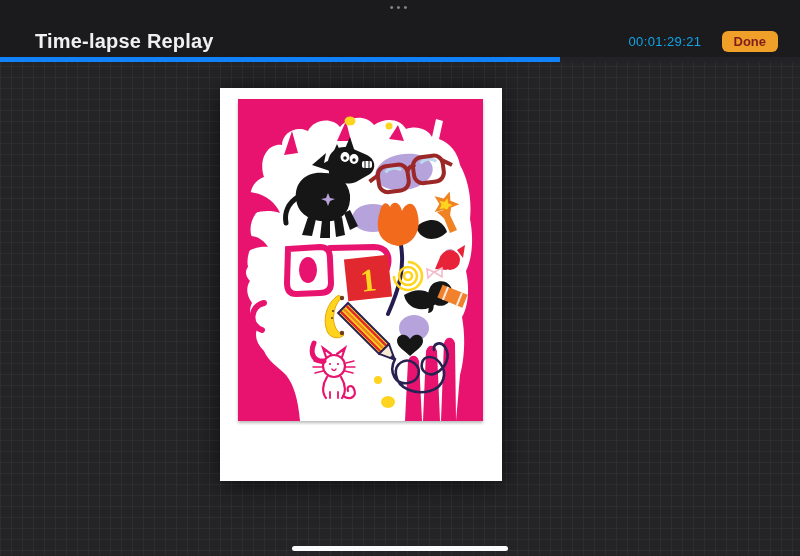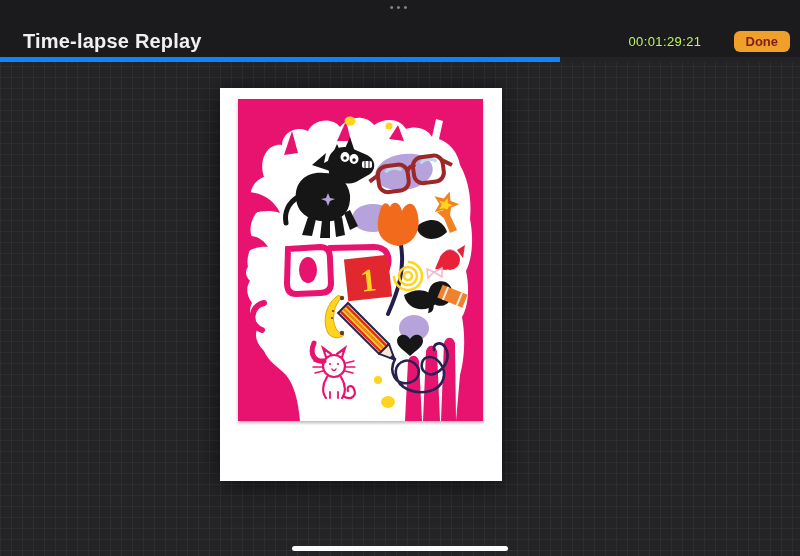--- a/index.html
+++ b/index.html
@@ -17,24 +17,24 @@
     background-image:
       linear-gradient(rgba(255,255,255,0.04) 1px, transparent 1px),
       linear-gradient(90deg, rgba(255,255,255,0.04) 1px, transparent 1px);
     background-size:11px 11px;
   }
   .header{position:absolute;top:0;left:0;right:0;height:62px;background:var(--header-bg);}
   .sys-dots{
     position:absolute;top:1px;left:50%;transform:translateX(-50%);
     color:#86868a;font-size:11px;letter-spacing:3px;line-height:12px;user-select:none;
   }
-  .header-row{position:absolute;left:0;right:0;top:26px;height:30px;display:flex;align-items:center;padding:0 10px;}
+  .header-row{position:absolute;left:0;right:0;top:26px;height:30px;display:flex;align-items:center;padding:0 22px;}
   .title{color:#F0F0F2;font-size:20px;font-weight:bold;margin-left:13px;letter-spacing:.2px;}
   .spacer{flex:1;}
-  .timecode{color:#bef264;font-size:13px;margin-right:32px;letter-spacing:.4px;font-variant-numeric:tabular-nums;}
+  .timecode{color:#0ea5e9;font-size:13px;margin-right:20px;letter-spacing:.4px;font-variant-numeric:tabular-nums;}
   .done-btn{
     background:var(--done-orange);color:#7f1d1d;font-size:13px;font-weight:bold;
     border:none;border-radius:6px;padding:4px 12px;height:21px;line-height:13px;
     cursor:pointer;font-family:inherit;
   }
   .progress-track{position:absolute;bottom:0;left:0;right:0;height:5px;background:#232327;}
   .progress-fill{height:100%;width:0;background:var(--accent-blue);}
   .canvas{
     position:absolute;left:220px;top:88px;width:282px;height:393px;background:#fff;
     box-shadow:0 3px 26px rgba(0,0,0,.6);

